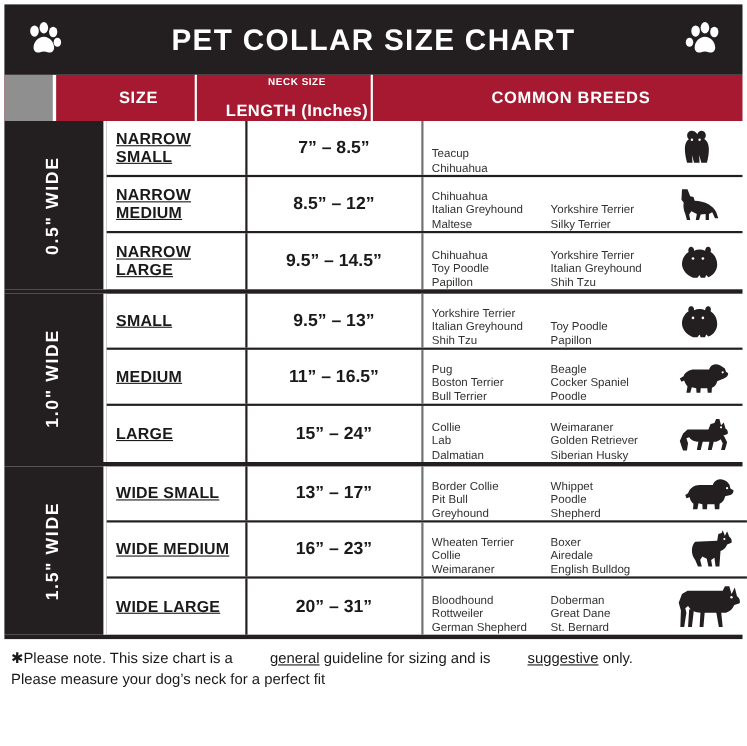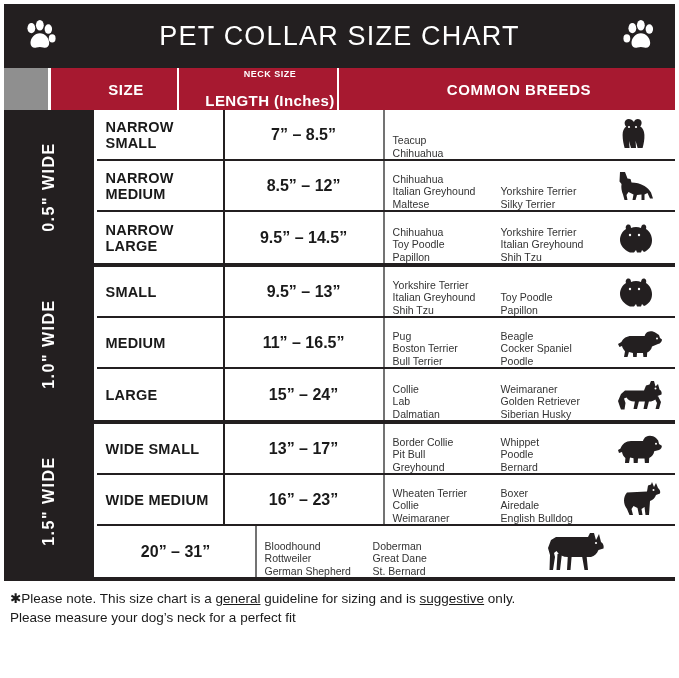--- a/index.html
+++ b/index.html
@@ -28,21 +28,21 @@
     height: 64px;
     background: #231f20;
     display: flex;
     align-items: center;
     justify-content: center;
     position: relative;
   }
   .header-title {
     color: #ffffff;
     font-size: 27px;
-    font-weight: normal;
+    font-weight: bold;
     letter-spacing: 1.2px;
     text-align: center;
   }
   .paw {
     position: absolute;
     top: 14px;
     width: 34px;
     height: 34px;
   }
   .paw.left { left: 18px; }
@@ -120,20 +120,21 @@
   .c-size-cell {
     flex: 0 0 128px;
     display: flex;
     align-items: center;
     padding-left: 9px;
     font-size: 14.5px;
     font-weight: bold;
     letter-spacing: .2px;
     border-right: 2px solid #231f20;
     box-sizing: border-box;
+    text-decoration: underline;
   }
   .c-len-cell {
     flex: 0 0 160px;
     display: flex;
     align-items: center;
     justify-content: center;
     font-size: 16px;
     font-weight: bold;
     border-right: 2px solid #737373;
     box-sizing: border-box;
@@ -162,21 +163,21 @@
   }
   .silhouette svg { display: block; }
 
   
   .footer {
     padding: 8px 4px 0 6px;
     font-size: 13.5px;
     line-height: 19px;
     color: #1a1a1a;
   }
-  .footer .u { text-decoration: underline; }
+  .footer .u { text-decoration: underline; margin-left: 30px; }
   .footer-line { white-space: nowrap; }
 </style>
 </head>
 <body>
 
 <div class="chart">
 
   <div class="header">
     <svg class="paw left" viewBox="0 0 40 40">
       <ellipse cx="11" cy="12" rx="4.6" ry="6" fill="#ffffff"></ellipse>
@@ -368,21 +369,21 @@
         <div class="c-len-cell">13” – 17”</div>
         <div class="c-breed-cell">
           <div class="breed-col first">
             <div>Border Collie</div>
             <div>Pit Bull</div>
             <div>Greyhound</div>
           </div>
           <div class="breed-col second">
             <div>Whippet</div>
             <div>Poodle</div>
-            <div>Bernard</div>
+            <div>Shepherd</div>
           </div>
           <div class="silhouette">
             <svg width="60" height="34" viewBox="0 0 60 34">
               <path fill="#231f20" d="M45 6c-3-2.5-7-3-10-1.2-1.6 1-2.6 2.6-3 4.2H20c-5 0-9 3-10.5 7.5L7 18l1 3 3-1c.4 2.5 1.6 4.6 3.4 6L14 31h4l1-5.5 3.5.8.2 4.7h4l.3-4.5h6.5l.4 4.5h4l.3-5c2.8-1.4 4.6-3.8 5-6.8l4.8-1.2c2-.7 3-2.4 2.8-4.3L48 12l-.8-3.4z"></path>
               <circle cx="45" cy="11.8" r="1" fill="#ffffff"></circle>
             </svg>
           </div>
         </div>
       </div>
 
@@ -403,20 +404,21 @@
           <div class="silhouette">
             <svg width="58" height="40" viewBox="0 0 58 40">
               <path fill="#231f20" d="M40 2l2 5 2-4 2 5c2 1.5 2.5 3.5 2 5.5l-4 1.5c-1 3-3 5-6 6l-1 14h-3.5l-1-8-3 2 1 6h-3.5l-1.5-7-4-2-2 3 1.5 6h-3.5L15 29c-2-2.5-3-5.5-3-8.5 0-3 1-6 3-8l20-1 1-6 3-1z"></path>
               <circle cx="41.5" cy="10" r="1" fill="#ffffff"></circle>
             </svg>
           </div>
         </div>
       </div>
 
       <div class="row">
+        <div class="c-size-cell">WIDE LARGE</div>
         <div class="c-len-cell">20” – 31”</div>
         <div class="c-breed-cell">
           <div class="breed-col first">
             <div>Bloodhound</div>
             <div>Rottweiler</div>
             <div>German Shepherd</div>
           </div>
           <div class="breed-col second">
             <div>Doberman</div>
             <div>Great Dane</div>

